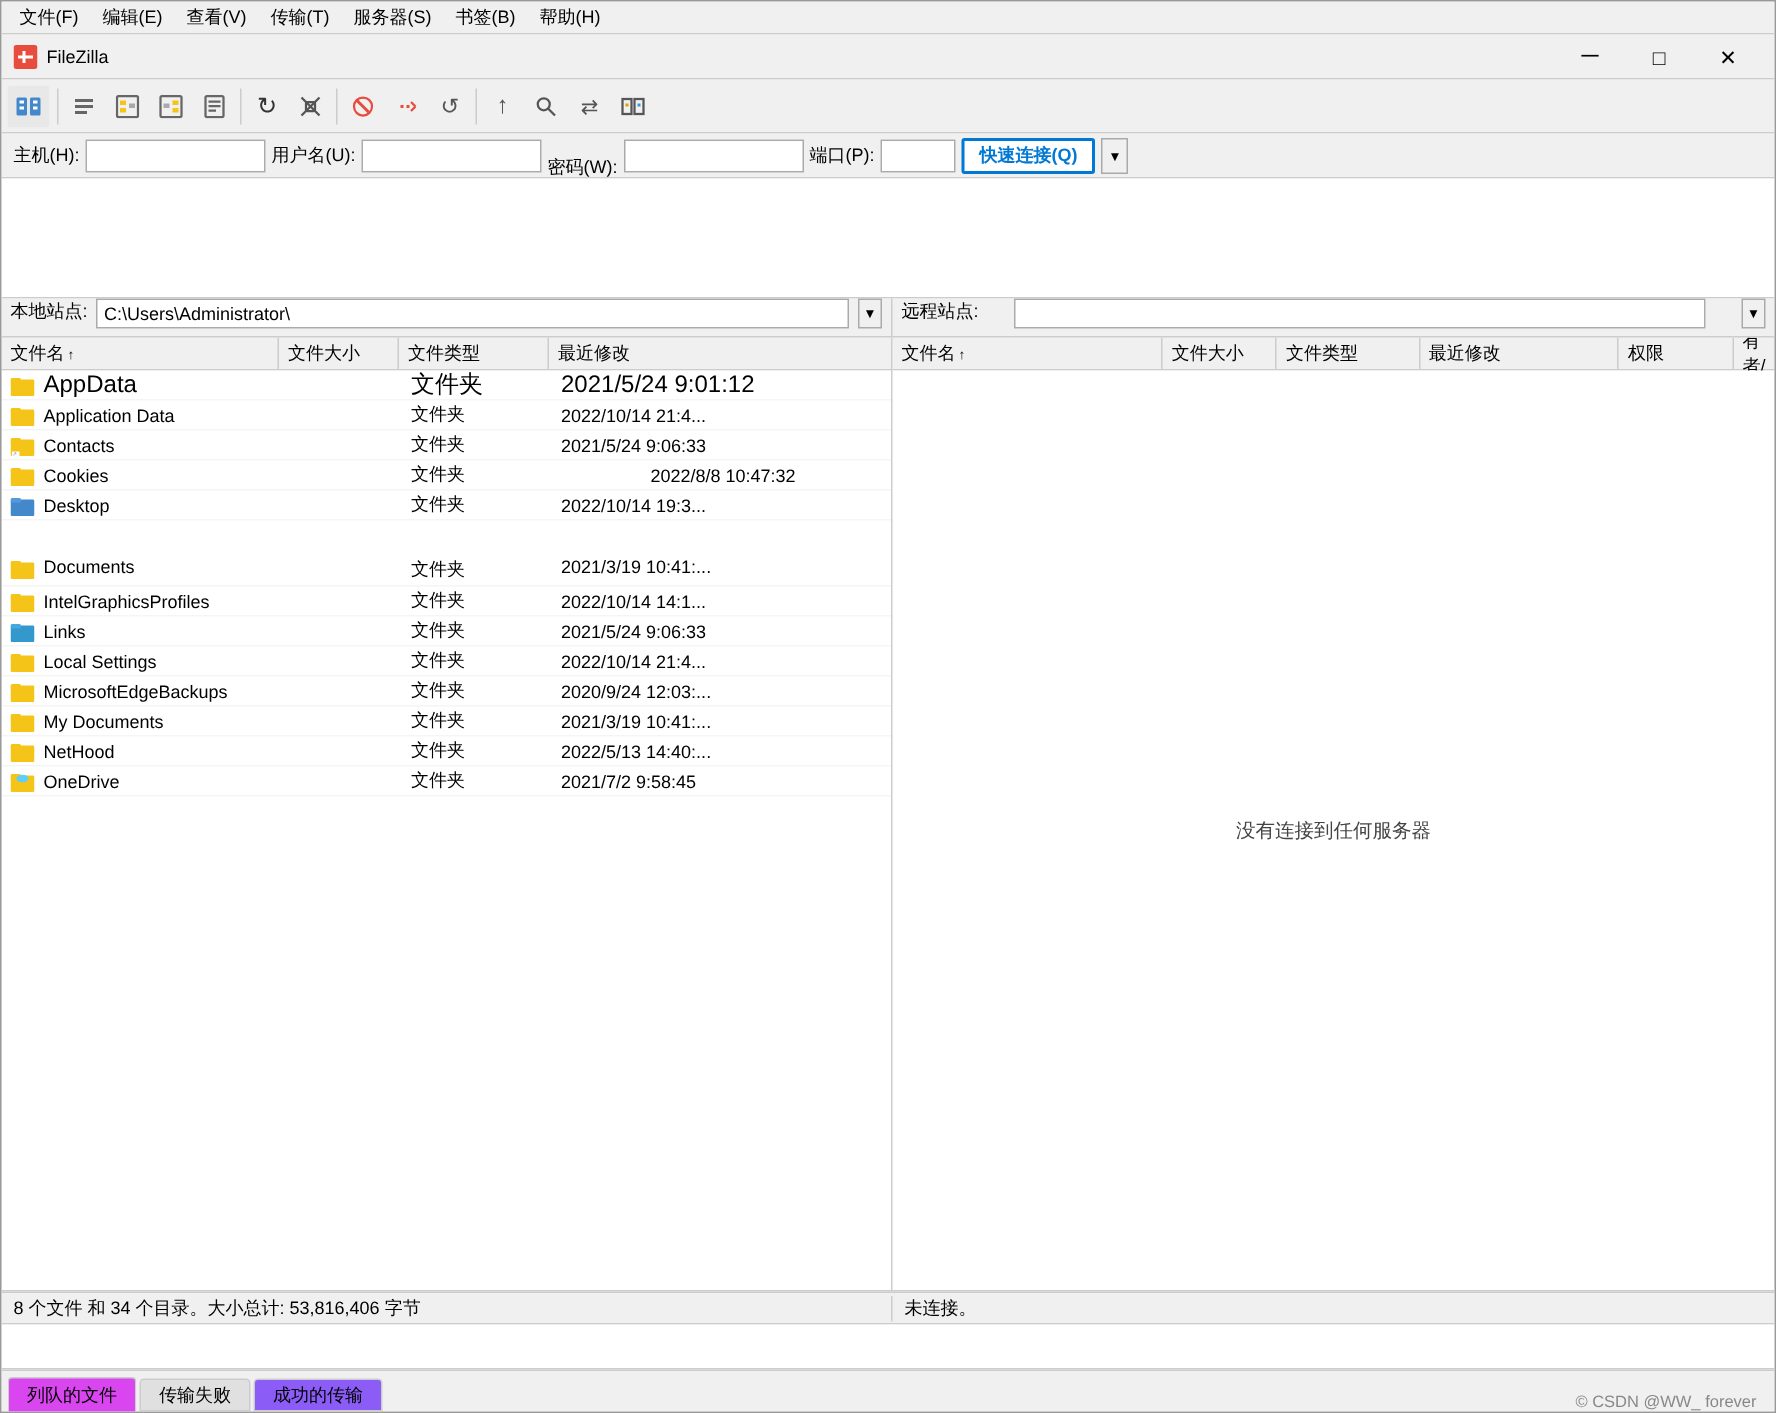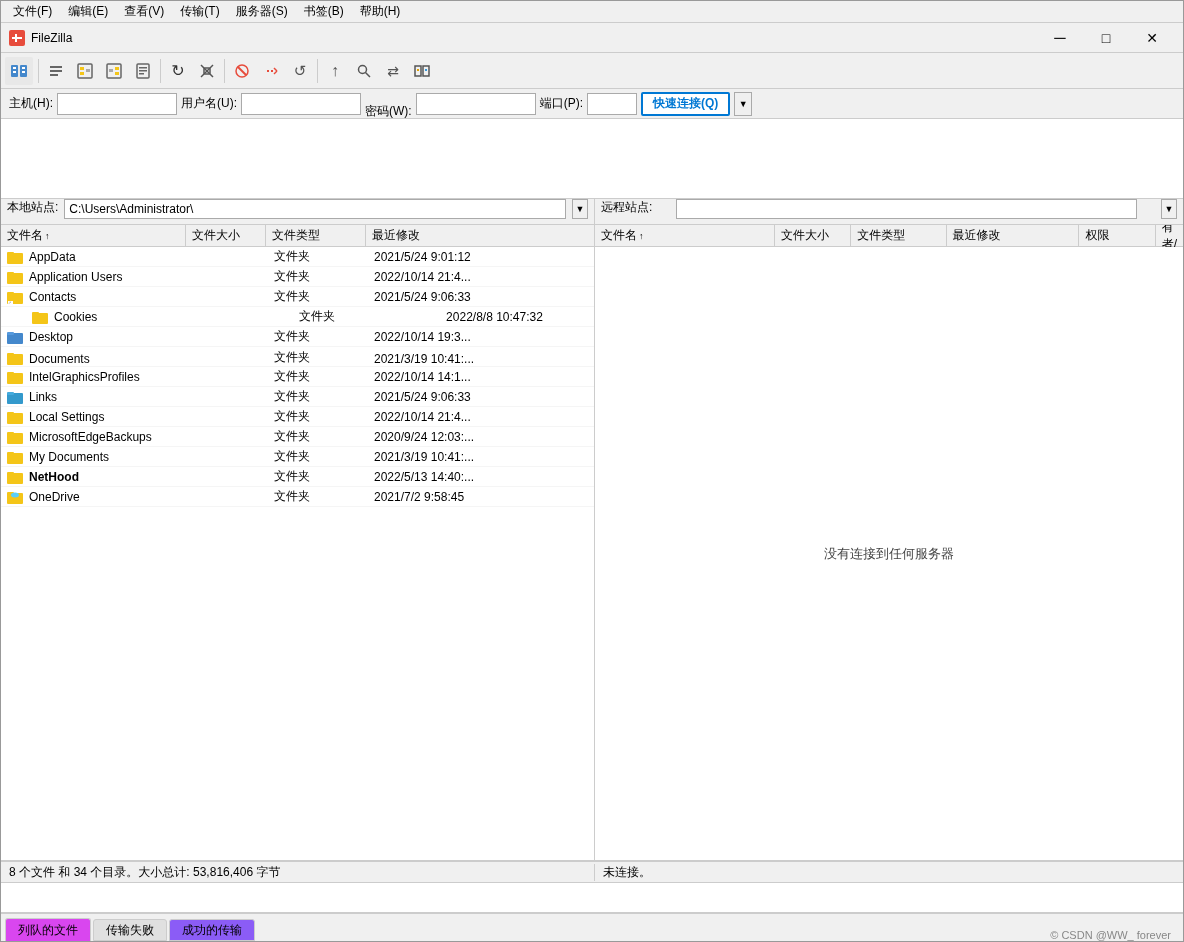--- a/index.html
+++ b/index.html
@@ -299,59 +299,59 @@
         </div>
         <div style="width:100px;padding:2px 6px;border-right:1px solid #ccc;height:100%;display:flex;align-items:center;cursor:pointer;">
           <span>文件类型</span>
         </div>
         <div style="flex:1;padding:2px 6px;height:100%;display:flex;align-items:center;cursor:pointer;">
           <span>最近修改</span>
         </div>
       </div>
 
       <div style="flex:1;overflow-y:auto;overflow-x:hidden;background:#fff;min-height:0;" id="local-file-list">
-      <div style="display: flex; height: 20px; align-items: center; font-size: 12px; border-bottom: 1px solid rgb(245, 245, 245); cursor: pointer;">
+      <div style="display: flex; height: 20px; align-items: center; font-size: 16px; border-bottom: 1px solid rgb(245, 245, 245); cursor: pointer;">
       <div style="width:20px;height:16px;margin-left:4px;flex-shrink:0;display:flex;align-items:center;justify-content:center;">
               <svg width="16" height="14" viewBox="0 0 16 14">
                 <rect x="0" y="3" width="16" height="11" rx="1" fill="#f4c518"></rect>
                 <rect x="0" y="2" width="7" height="3" rx="1" fill="#f4c518"></rect>
               </svg>
             </div>
       <div style="width:165px;overflow:hidden;text-overflow:ellipsis;white-space:nowrap;padding:0 4px;">AppData</div>
       <div style="width:80px;text-align:right;padding:0 6px;overflow:hidden;"></div>
       <div style="width:100px;padding:0 4px;overflow:hidden;">文件夹</div>
       <div style="flex:1;padding:0 4px;overflow:hidden;white-space:nowrap;">2021/5/24 9:01:12</div>
     </div>
           <div style="display: flex; height: 20px; align-items: center; font-size: 12px; border-bottom: 1px solid rgb(245, 245, 245); cursor: pointer;">
       <div style="width:20px;height:16px;margin-left:4px;flex-shrink:0;display:flex;align-items:center;justify-content:center;">
               <svg width="16" height="14" viewBox="0 0 16 14">
                 <rect x="0" y="3" width="16" height="11" rx="1" fill="#f4c518"></rect>
                 <rect x="0" y="2" width="7" height="3" rx="1" fill="#f4c518"></rect>
               </svg>
             </div>
-      <div style="width:165px;overflow:hidden;text-overflow:ellipsis;white-space:nowrap;padding:0 4px;">Application Users</div>
+      <div style="width:165px;overflow:hidden;text-overflow:ellipsis;white-space:nowrap;padding:0 4px;">Application Data</div>
       <div style="width:80px;text-align:right;padding:0 6px;overflow:hidden;"></div>
       <div style="width:100px;padding:0 4px;overflow:hidden;">文件夹</div>
       <div style="flex:1;padding:0 4px;overflow:hidden;white-space:nowrap;">2022/10/14 21:4...</div>
     </div>
           <div style="display: flex; height: 20px; align-items: center; font-size: 12px; border-bottom: 1px solid rgb(245, 245, 245); cursor: pointer;">
       <div style="width:20px;height:16px;margin-left:4px;flex-shrink:0;display:flex;align-items:center;justify-content:center;">
               <svg width="16" height="14" viewBox="0 0 16 14">
                 <rect x="0" y="3" width="16" height="11" rx="1" fill="#f4c518"></rect>
                 <rect x="0" y="2" width="7" height="3" rx="1" fill="#f4c518"></rect>
                 <rect x="1" y="11" width="5" height="3" fill="#fff"></rect>
                 <text x="1" y="14" font-size="4" fill="#888">↗</text>
               </svg>
             </div>
       <div style="width:165px;overflow:hidden;text-overflow:ellipsis;white-space:nowrap;padding:0 4px;">Contacts</div>
       <div style="width:80px;text-align:right;padding:0 6px;overflow:hidden;"></div>
       <div style="width:100px;padding:0 4px;overflow:hidden;">文件夹</div>
       <div style="flex:1;padding:0 4px;overflow:hidden;white-space:nowrap;">2021/5/24 9:06:33</div>
     </div>
-          <div style="display: flex; height: 20px; align-items: center; font-size: 12px; border-bottom: 1px solid rgb(245, 245, 245); cursor: pointer; padding-left: 25px;">
+          <div style="display: flex; height: 20px; align-items: center; font-size: 12px; border-bottom: 1px solid rgb(245, 245, 245); cursor: pointer;">
       <div style="width:20px;height:16px;margin-left:4px;flex-shrink:0;display:flex;align-items:center;justify-content:center;">
               <svg width="16" height="14" viewBox="0 0 16 14">
                 <rect x="0" y="3" width="16" height="11" rx="1" fill="#f4c518"></rect>
                 <rect x="0" y="2" width="7" height="3" rx="1" fill="#f4c518"></rect>
               </svg>
             </div>
       <div style="width:165px;overflow:hidden;text-overflow:ellipsis;white-space:nowrap;padding:0 4px;">Cookies</div>
       <div style="width:80px;text-align:right;padding:0 6px;overflow:hidden;"></div>
       <div style="width:100px;padding:0 4px;overflow:hidden;">文件夹</div>
       <div style="flex:1;padding:0 4px;overflow:hidden;white-space:nowrap;text-align:center;">2022/8/8 10:47:32</div>
@@ -361,21 +361,21 @@
               <svg width="16" height="14" viewBox="0 0 16 14">
                 <rect x="0" y="3" width="16" height="11" rx="1" fill="#4488cc"></rect>
                 <rect x="0" y="2" width="7" height="3" rx="1" fill="#5599dd"></rect>
               </svg>
             </div>
       <div style="width:165px;overflow:hidden;text-overflow:ellipsis;white-space:nowrap;padding:0 4px;">Desktop</div>
       <div style="width:80px;text-align:right;padding:0 6px;overflow:hidden;"></div>
       <div style="width:100px;padding:0 4px;overflow:hidden;">文件夹</div>
       <div style="flex:1;padding:0 4px;overflow:hidden;white-space:nowrap;">2022/10/14 19:3...</div>
     </div>
-          <div style="display: flex; height: 20px; align-items: flex-end; font-size: 12px; border-bottom: 1px solid rgb(245, 245, 245); cursor: pointer;">
+          <div style="display: flex; height: 20px; align-items: flex-start; font-size: 12px; border-bottom: 1px solid rgb(245, 245, 245); cursor: pointer; margin-top: 24px;">
       <div style="width:20px;height:16px;margin-left:4px;flex-shrink:0;display:flex;align-items:center;justify-content:center;">
               <svg width="16" height="14" viewBox="0 0 16 14">
                 <rect x="0" y="3" width="16" height="11" rx="1" fill="#f4c518"></rect>
                 <rect x="0" y="2" width="7" height="3" rx="1" fill="#f4c518"></rect>
               </svg>
             </div>
       <div style="width:165px;overflow:hidden;text-overflow:ellipsis;white-space:nowrap;padding:0 4px;">Documents</div>
       <div style="width:80px;text-align:right;padding:0 6px;overflow:hidden;"></div>
       <div style="width:100px;padding:0 4px;overflow:hidden;">文件夹</div>
       <div style="flex:1;padding:0 4px;overflow:hidden;white-space:nowrap;">2021/3/19 10:41:...</div>
@@ -440,21 +440,21 @@
       <div style="width:100px;padding:0 4px;overflow:hidden;">文件夹</div>
       <div style="flex:1;padding:0 4px;overflow:hidden;white-space:nowrap;">2021/3/19 10:41:...</div>
     </div>
           <div style="display: flex; height: 20px; align-items: center; font-size: 12px; border-bottom: 1px solid rgb(245, 245, 245); cursor: pointer;">
       <div style="width:20px;height:16px;margin-left:4px;flex-shrink:0;display:flex;align-items:center;justify-content:center;">
               <svg width="16" height="14" viewBox="0 0 16 14">
                 <rect x="0" y="3" width="16" height="11" rx="1" fill="#f4c518"></rect>
                 <rect x="0" y="2" width="7" height="3" rx="1" fill="#f4c518"></rect>
               </svg>
             </div>
-      <div style="width:165px;overflow:hidden;text-overflow:ellipsis;white-space:nowrap;padding:0 4px;font-weight:bold;">NetHood</div>
+      <div style="width:165px;overflow:hidden;text-overflow:ellipsis;white-space:nowrap;padding:0 4px;">NetHood</div>
       <div style="width:80px;text-align:right;padding:0 6px;overflow:hidden;"></div>
       <div style="width:100px;padding:0 4px;overflow:hidden;">文件夹</div>
       <div style="flex:1;padding:0 4px;overflow:hidden;white-space:nowrap;">2022/5/13 14:40:...</div>
     </div>
           <div style="display: flex; height: 20px; align-items: center; font-size: 12px; border-bottom: 1px solid rgb(245, 245, 245); cursor: pointer;">
       <div style="width:20px;height:16px;margin-left:4px;flex-shrink:0;display:flex;align-items:center;justify-content:center;">
               <svg width="16" height="14" viewBox="0 0 16 14">
                 <rect x="0" y="3" width="16" height="11" rx="1" fill="#f4c518"></rect>
                 <rect x="0" y="2" width="7" height="3" rx="1" fill="#f4c518"></rect>
                 <ellipse cx="8" cy="5" rx="4" ry="2.5" fill="#5bcefa"></ellipse>

